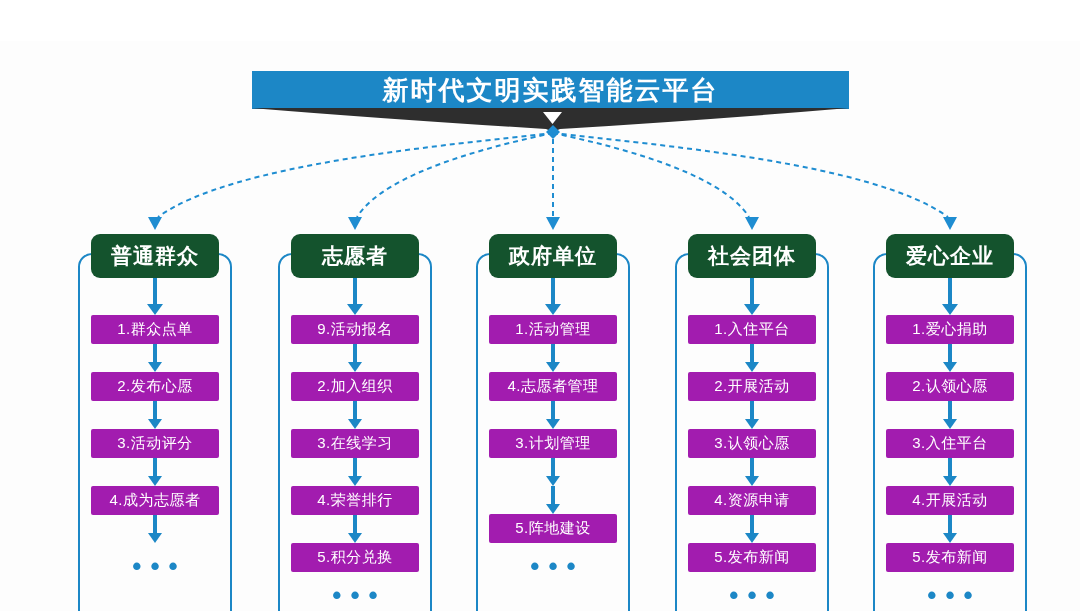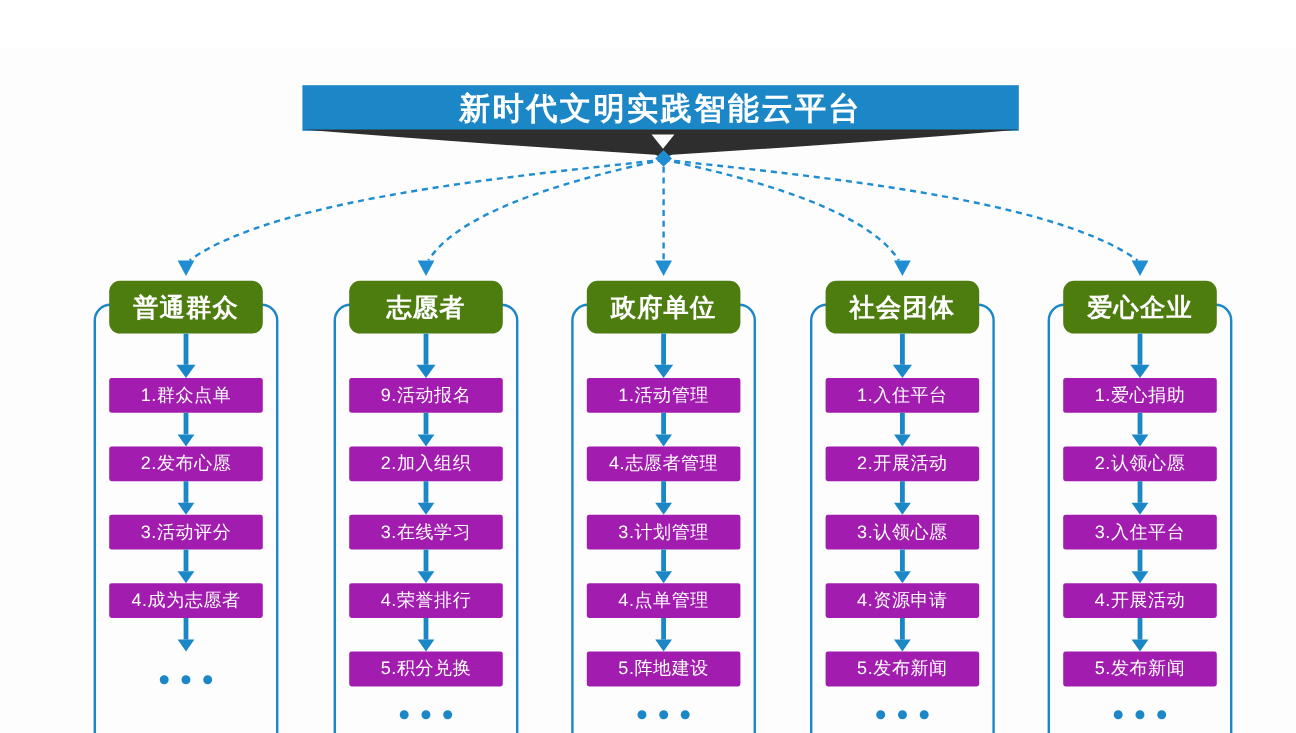--- a/index.html
+++ b/index.html
@@ -17,21 +17,21 @@
   .overlay{position:absolute;left:0;top:0;width:1080px;height:611px;pointer-events:none;}
 
   
   .column{position:absolute;top:193px;width:156px;display:flex;flex-direction:column;align-items:center;}
   .col-outline{
     position:absolute;top:19px;left:1px;width:150px;height:374px;
     border:2px solid #1c87c6;border-radius:14px;background:transparent;
   }
   .col-header{
     position:relative;z-index:2;width:128px;height:44px;border-radius:9px;
-    background:#4d7c0f;color:#ffffff;display:flex;align-items:center;justify-content:center;
+    background:#14532d;color:#ffffff;display:flex;align-items:center;justify-content:center;
     font-size:21px;font-weight:700;letter-spacing:1px;
   }
   .flow-step{
     position:relative;z-index:2;width:128px;height:29px;border-radius:2px;
     background:#a21caf;color:#ffffff;display:flex;align-items:center;justify-content:center;
     font-size:15px;letter-spacing:0.5px;
   }
   .arrow{position:relative;z-index:2;display:flex;flex-direction:column;align-items:center;}
   .arrow .stem{width:4px;background:#1c87c6;}
   .arrow .head{width:0;height:0;border-left:8px solid transparent;border-right:8px solid transparent;border-top:11px solid #1c87c6;}
@@ -154,21 +154,20 @@
     <div class="flow-step">4.志愿者管理</div>
     <div class="arrow arrow-short">
         <div class="stem"></div>
         <div class="head"></div>
       </div>
     <div class="flow-step">3.计划管理</div>
     <div class="arrow arrow-short">
         <div class="stem"></div>
         <div class="head"></div>
       </div>
-    <div class="flow-step">4.点单管理</div>
     <div class="arrow arrow-short">
         <div class="stem"></div>
         <div class="head"></div>
       </div>
     <div class="flow-step">5.阵地建设</div>
     <div class="dots">•••</div>
   </div>
 
   <div class="column" style="left:674px">
     <div class="col-outline"></div>

